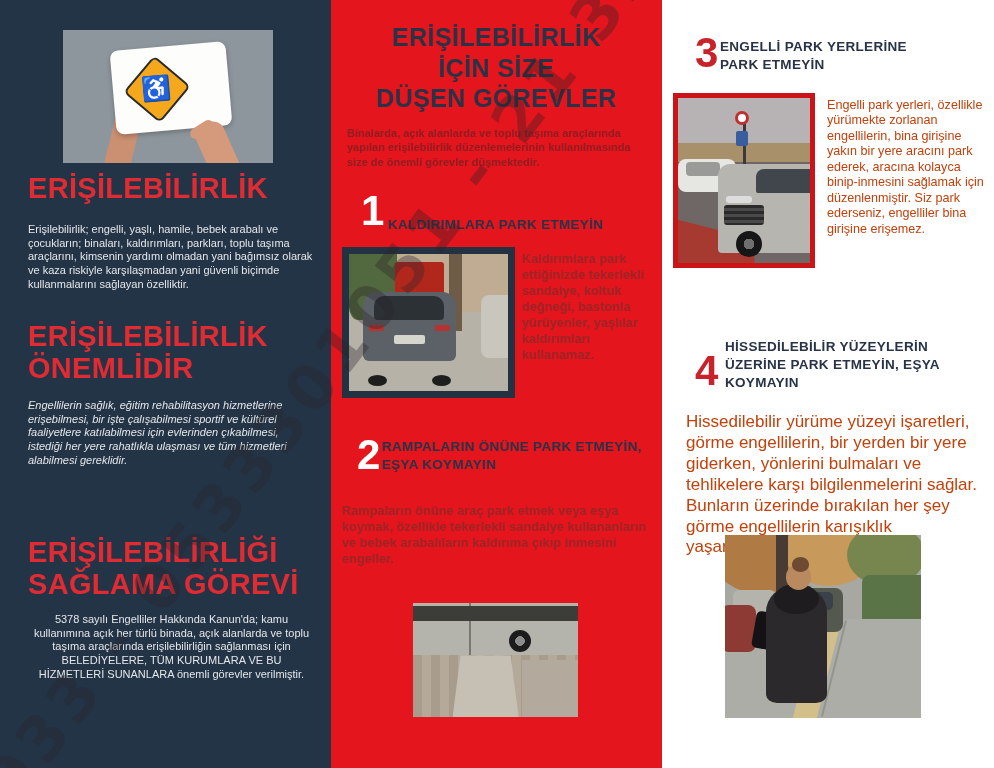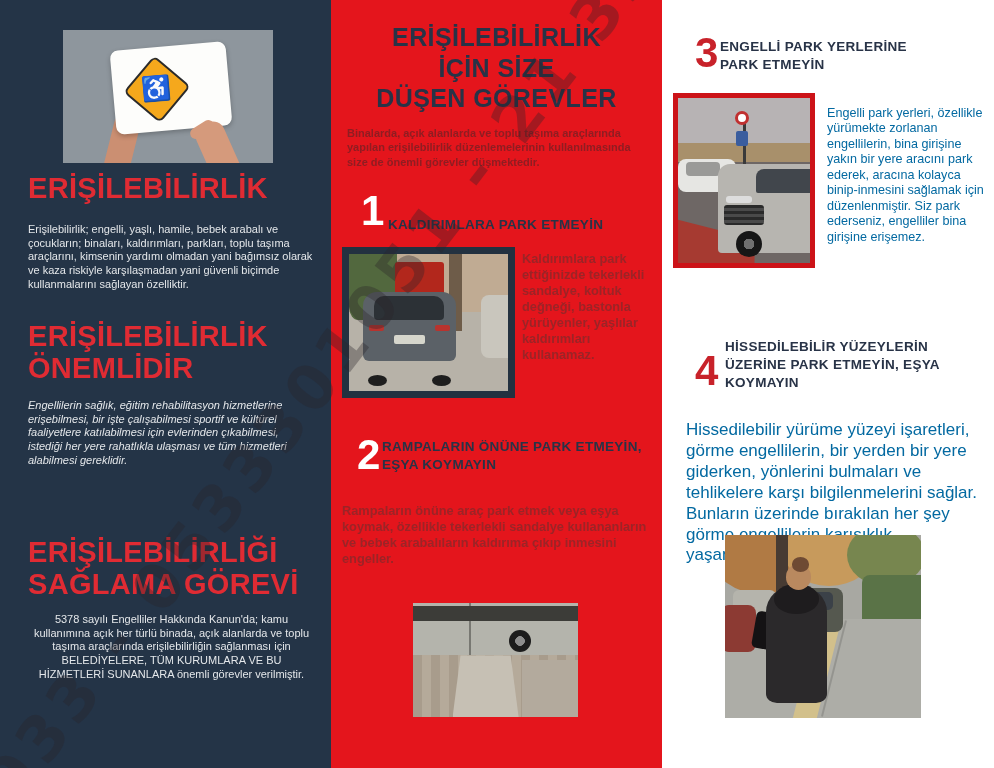--- a/index.html
+++ b/index.html
@@ -18,21 +18,21 @@
   
   .mid-title{position:absolute;top:22px;left:0;width:100%;text-align:center;color:#283347;
              font-weight:bold;font-size:25px;line-height:1.22;letter-spacing:.4px;}
   .mid-intro{position:absolute;top:126px;left:16px;width:299px;text-align:left;color:#8f1d22;
              font-weight:bold;font-size:11px;line-height:1.3;}
   .step-number-white{position:absolute;color:#ffffff;font-weight:bold;font-size:42px;line-height:1;}
   .step-number-red{position:absolute;color:#c8222a;font-weight:bold;font-size:42px;line-height:1;}
   .step-heading-mid{position:absolute;color:#283347;font-weight:bold;font-size:13.5px;line-height:1.3;letter-spacing:.3px;}
   .step-heading-right{position:absolute;color:#283347;font-weight:bold;font-size:13.5px;line-height:1.35;letter-spacing:.3px;}
   .mid-body{position:absolute;color:#9b2427;font-weight:bold;font-size:12.8px;line-height:1.25;}
-  .right-body{position:absolute;color:#0369a1;font-size:12.6px;line-height:1.23;margin-top:8px;}
+  .right-body{position:absolute;color:#c2410c;font-size:12.6px;line-height:1.23;}
 
   
   .photo{position:absolute;overflow:hidden;}
   .photo *{position:absolute;}
 
   
   .ph-a{left:63px;top:30px;width:210px;height:133px;background:#8e969d;}
   .ph-a .hand-l{left:46px;bottom:-14px;width:26px;height:64px;background:#cb8f72;border-radius:12px;transform:rotate(14deg);}
   .ph-a .hand-r{right:40px;bottom:-20px;width:30px;height:62px;background:#d59a7c;border-radius:12px;transform:rotate(-24deg);}
   .ph-a .finger{right:58px;bottom:28px;width:26px;height:11px;background:#d59a7c;border-radius:6px;transform:rotate(-32deg);}

